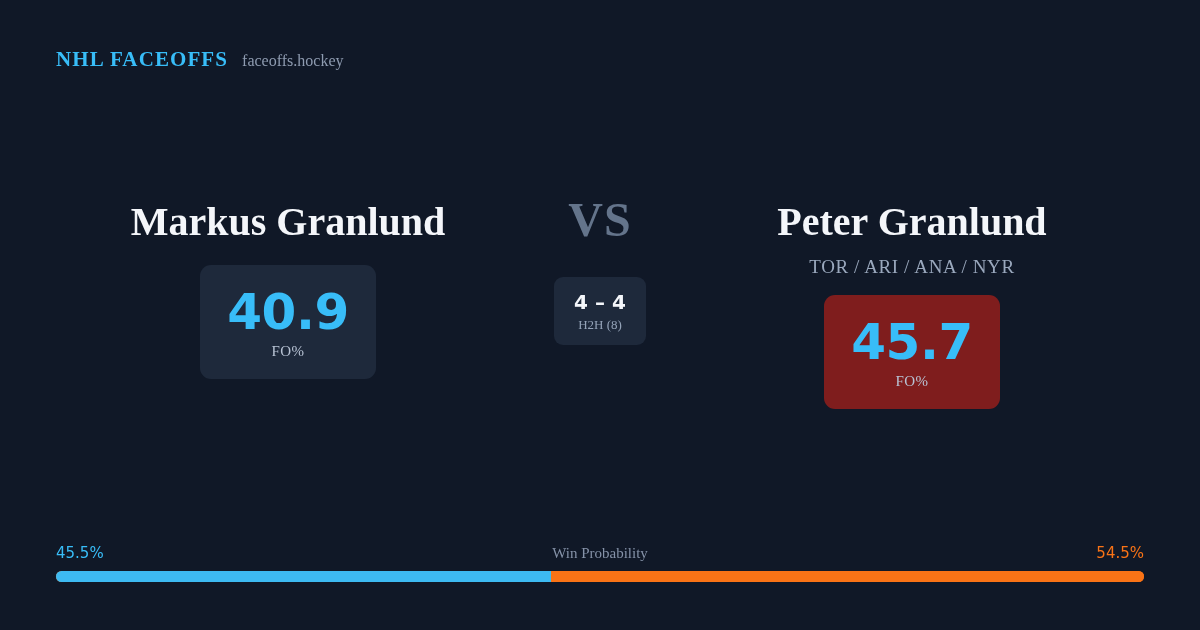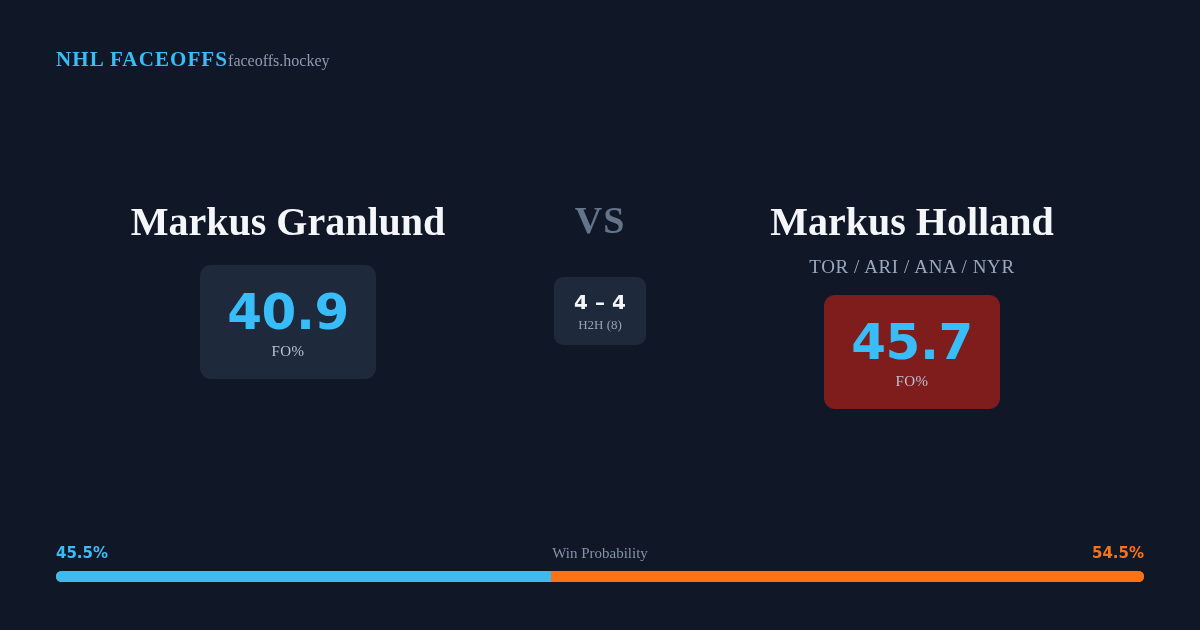--- a/index.html
+++ b/index.html
@@ -24,20 +24,21 @@
     background: #101827;
   }
 
   
   .site-header {
     position: absolute;
     left: 56px;
     top: 47px;
     display: flex;
     align-items: baseline;
+    gap: 14px;
   }
 
   .brand-mark {
     font-family: "Liberation Serif", "DejaVu Serif", serif;
     font-weight: bold;
     font-size: 21px;
     letter-spacing: 1.1px;
     color: #38bdf8;
     white-space: nowrap;
   }
@@ -119,21 +120,21 @@
     position: absolute;
     left: 500px;
     top: 0;
     width: 200px;
     text-align: center;
   }
 
   .vs-text {
     font-family: "Liberation Serif", "DejaVu Serif", serif;
     font-weight: bold;
-    font-size: 38px;
+    font-size: 48px;
     line-height: 48px;
     letter-spacing: 1px;
     color: #64748b;
   }
 
   .h2h-card {
     margin: 33px auto 0;
     width: 92px;
     height: 68px;
     border-radius: 9px;
@@ -172,21 +173,21 @@
   .winprob-row {
     position: relative;
     height: 20px;
     margin-bottom: 8px;
   }
 
   .wp-pct {
     position: absolute;
     top: 0;
     font-family: "DejaVu Sans", "Liberation Sans", sans-serif;
-    font-weight: bold;
+    font-weight: normal;
     font-size: 15px;
     line-height: 20px;
     white-space: nowrap;
   }
   .wp-pct-left  { left: 0;  color: #38bdf8; }
   .wp-pct-right { right: 0; color: #f97316; }
 
   .wp-title {
     position: absolute;
     left: 0;
@@ -241,21 +242,21 @@
 
     <div class="center-col">
       <div class="vs-text">VS</div>
       <div class="h2h-card" style="background: rgb(30, 41, 59);">
         <div class="h2h-score">4 – 4</div>
         <div class="h2h-label">H2H (8)</div>
       </div>
     </div>
 
     <div class="side side-right">
-      <div class="player-name">Markus Holland</div>
+      <div class="player-name">Peter Granlund</div>
       <div class="player-teams">TOR / ARI / ANA / NYR</div>
       <div class="stat-card" style="background: #7f1d1d;">
         <div class="stat-value" style="color: rgb(56, 189, 248);">45.7</div>
         <div class="stat-label">FO%</div>
       </div>
     </div>
 
   </div>
 
   <div class="winprob">

